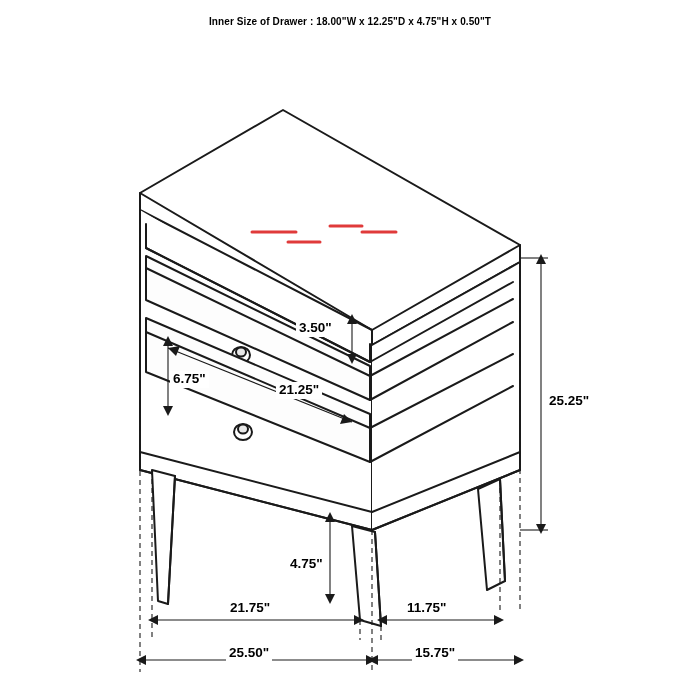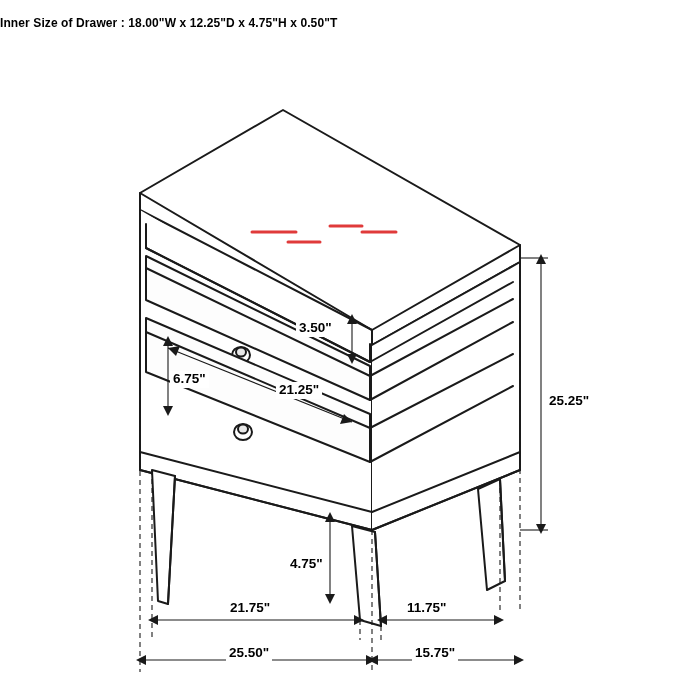--- a/index.html
+++ b/index.html
@@ -17,22 +17,22 @@
   #stage {
     position: relative;
     width: 700px;
     height: 700px;
   }
   .title {
     position: absolute;
     top: 16px;
     left: 0;
     width: 700px;
-    text-align: left;
-    font-size: 12px;
+    text-align: center;
+    font-size: 10px;
     font-weight: bold;
     color: #000000;
     letter-spacing: 0.1px;
   }
   svg.diagram {
     position: absolute;
     top: 0;
     left: 0;
     width: 700px;
     height: 700px;

